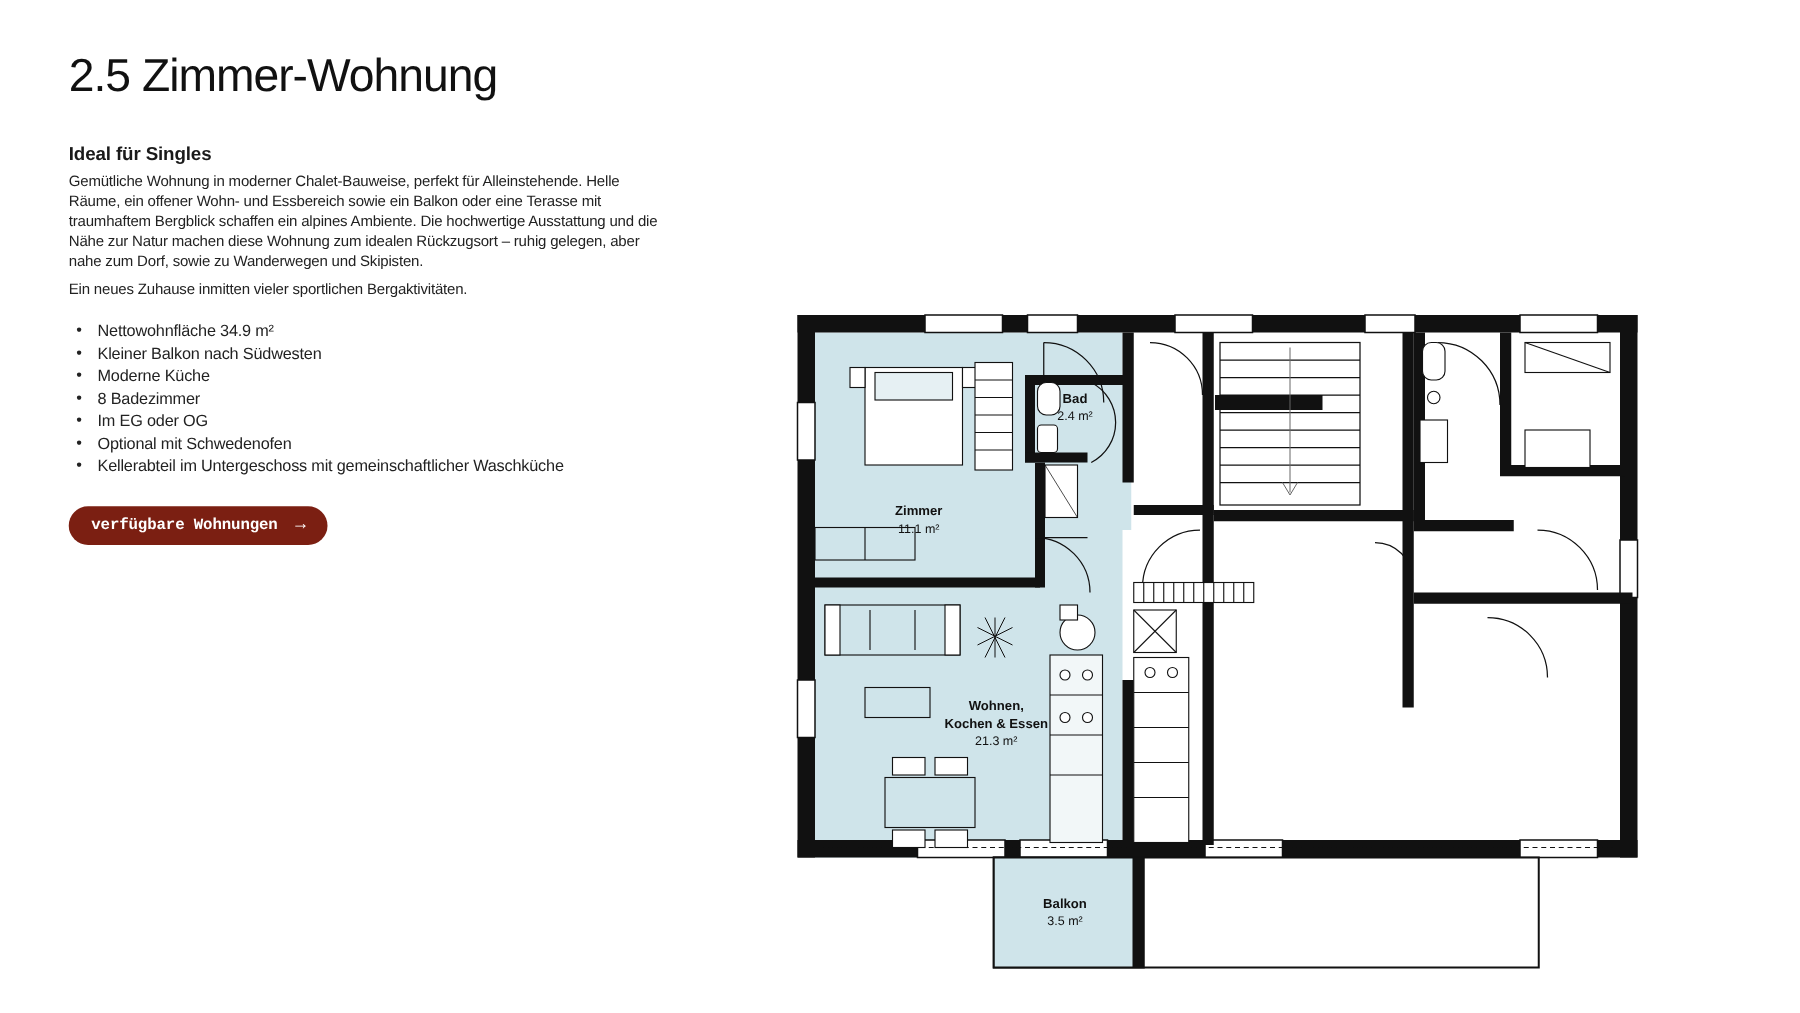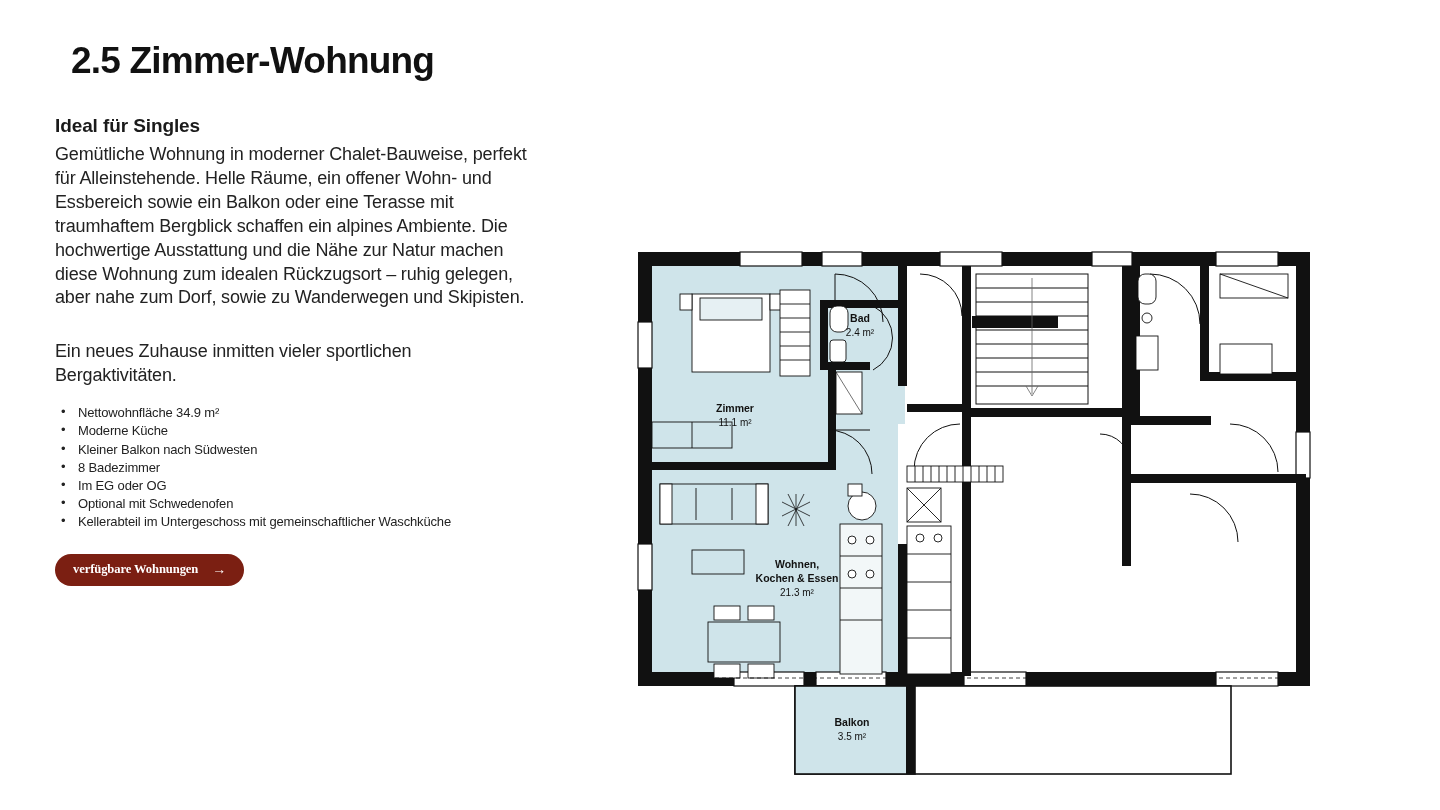--- a/index.html
+++ b/index.html
@@ -18,42 +18,42 @@
 
   
   .left-col {
     position: absolute;
     left: 55px;
     top: 42px;
     width: 500px;
   }
   .page-title {
     font-size: 37px;
-    font-weight: bold;
+    font-weight: normal;
     letter-spacing: -0.8px;
     line-height: 1.05;
-    margin: 0 0 34px 16px;
+    margin: 0 0 34px 0;
     color: #111111;
   }
   .lead-title {
-    font-size: 19px;
+    font-size: 15px;
     font-weight: bold;
     margin: 0 0 6px 0;
     letter-spacing: -0.1px;
   }
   .body-text {
-    font-size: 18px;
+    font-size: 12px;
     line-height: 1.33;
     margin: 0;
     letter-spacing: -0.15px;
     color: #222;
     max-width: 478px;
   }
   .body-text.second {
-    margin-top: 30px;
+    margin-top: 6px;
   }
   ul.features {
     list-style: none;
     margin: 17px 0 0 0;
     padding: 0;
   }
   ul.features li {
     position: relative;
     padding-left: 23px;
     font-size: 13px;
@@ -77,21 +77,21 @@
     margin-top: 22px;
     background: #7b1f12;
     color: #ffffff;
     border: none;
     border-radius: 16px;
     padding: 8px 18px 9px 18px;
     font-size: 12.6px;
     font-weight: bold;
     letter-spacing: -0.1px;
     cursor: pointer;
-    font-family: Liberation Serif, serif;
+    font-family: Liberation Mono, monospace;
   }
   .cta-button .arrow {
     font-size: 14px;
     line-height: 1;
   }
 
   
   .floorplan {
     position: absolute;
     left: 630px;
@@ -120,22 +120,22 @@
   <h1 class="page-title">2.5 Zimmer-Wohnung</h1>
 
   <h2 class="lead-title">Ideal für Singles</h2>
 
   <p class="body-text">Gemütliche Wohnung in moderner Chalet-Bauweise, perfekt für Alleinstehende. Helle Räume, ein offener Wohn- und Essbereich sowie ein Balkon oder eine Terasse mit traumhaftem Bergblick schaffen ein alpines Ambiente. Die hochwertige Ausstattung und die Nähe zur Natur machen diese Wohnung zum idealen Rückzugsort – ruhig gelegen, aber nahe zum Dorf, sowie zu Wanderwegen und Skipisten.</p>
 
   <p class="body-text second">Ein neues Zuhause inmitten vieler sportlichen Bergaktivitäten.</p>
 
   <ul class="features">
     <li>Nettowohnfläche 34.9 m²</li>
+    <li>Kleiner Balkon nach Südwesten</li>
     <li>Moderne Küche</li>
-    <li>Kleiner Balkon nach Südwesten</li>
     <li>8 Badezimmer</li>
     <li>Im EG oder OG</li>
     <li>Optional mit Schwedenofen</li>
     <li>Kellerabteil im Untergeschoss mit gemeinschaftlicher Waschküche</li>
   </ul>
 
   <button class="cta-button">
     <span>verfügbare Wohnungen</span>
     <span class="arrow">→</span>
   </button>

